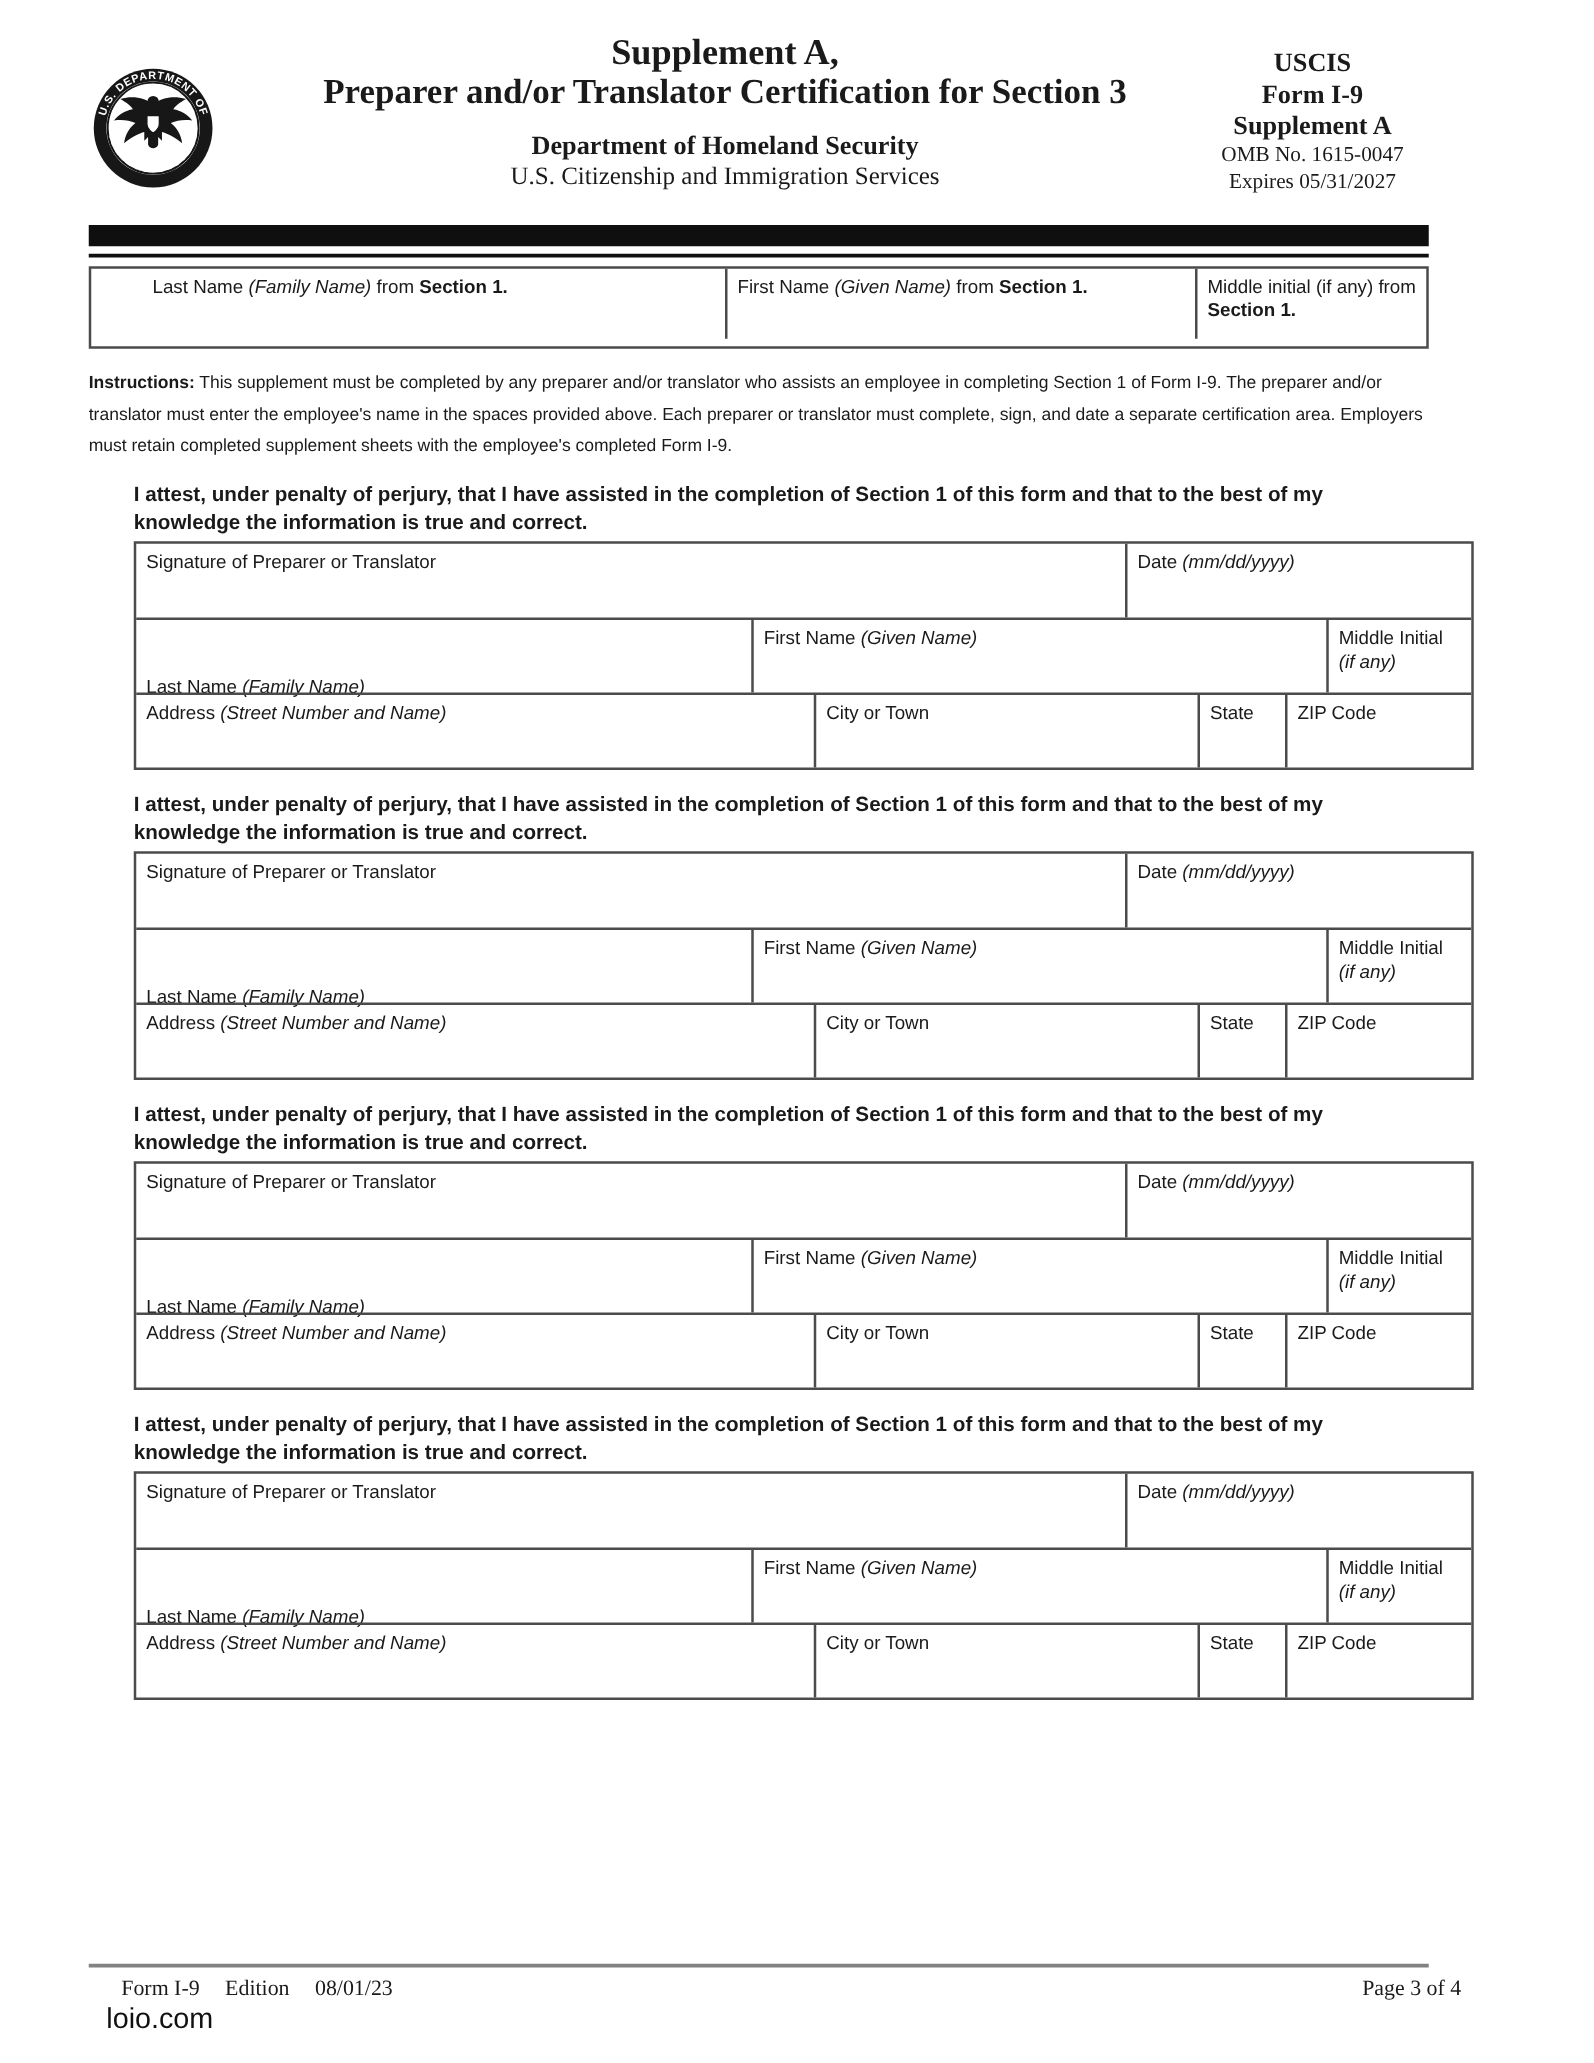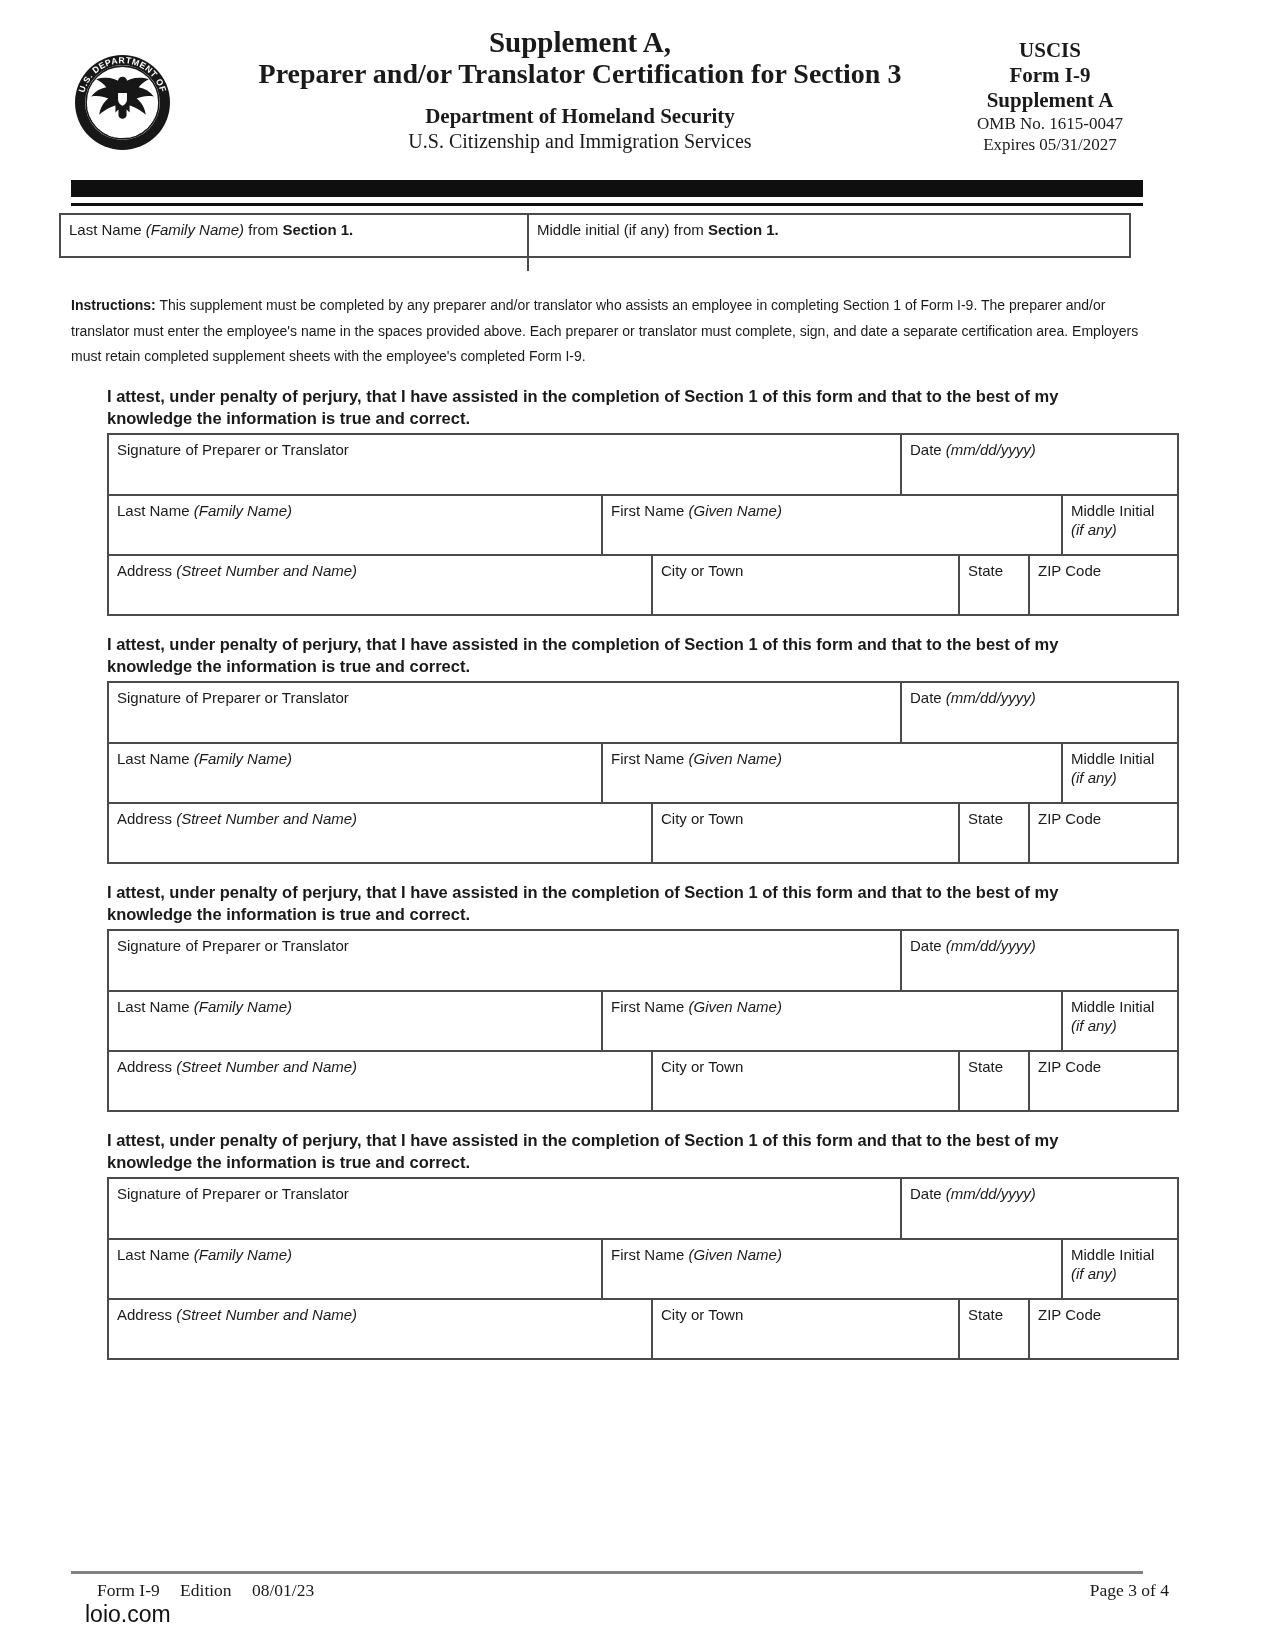--- a/index.html
+++ b/index.html
@@ -29,36 +29,36 @@
   
   .tbl{border:2px solid #4b4b4b;display:flex;flex-direction:column;box-sizing:border-box;background:#fff;}
   .row{display:flex;flex:0 0 auto;}
   .row + .row{border-top:2px solid #4b4b4b;}
   .cell{box-sizing:border-box;padding:5px 8px;flex:0 0 auto;}
   .cell + .cell{border-left:2px solid #4b4b4b;}
   .cell.last{flex:1 1 auto;}
   .lbl{font-size:15px;line-height:19px;color:#1a1a1a;}
   .lbl i{font-style:italic;}
   .lbl b{font-weight:bold;}
-  .employee-tbl{position:absolute;left:59px;top:213px;width:1072px;height:45px;}
+  .employee-tbl{position:absolute;left:71px;top:213px;width:1072px;height:66px;padding-left:41px;}
   .employee-tbl .row{height:100%;}
   
   .instructions{position:absolute;left:71px;top:279px;width:1072px;
     font-size:14px;line-height:25.5px;}
   .instructions b{font-weight:bold;}
   
   .cert-blocks{position:absolute;left:71px;top:386px;width:1072px;}
   .cert-block{margin-bottom:18px;padding-left:36px;}
   .attest{margin:0 0 4px 0;font-weight:bold;font-size:16.5px;line-height:21.5px;}
   .cert-tbl{width:1072px;}
   .row-sig{height:59px;}
   .row-name{height:58px;}
   .row-addr{height:58px;}
   .w-sig{width:791px;}
-  .w-last{width:492px;}
+  .w-last{width:492px;margin-top:39px;}
   .w-first{width:460px;}
   .w-addr{width:542px;}
   .w-city{width:307px;}
   .w-state{width:70px;}
   
   .footer-rule{position:absolute;left:71px;top:1571px;width:1072px;height:3px;background:#828282;}
   .footer-line{position:absolute;left:71px;top:1580px;width:1072px;
     font-family:"Liberation Serif",serif;font-size:17.5px;margin-left:26px;}
   .footer-left span{margin-right:16px;}
   .footer-right{position:absolute;right:0;top:0;}
@@ -119,20 +119,28 @@
   <div class="tbl employee-tbl">
     <div class="row" style="height:56px;">
       <div class="cell" style="width:466px;">
         <span class="lbl">
           <span>Last Name</span>
           <i>(Family Name)</i>
           <span>from</span>
           <b>Section 1.</b>
         </span>
       </div>
+      <div class="cell" style="width:376px;">
+        <span class="lbl">
+          <span>First Name</span>
+          <i>(Given Name)</i>
+          <span>from</span>
+          <b>Section 1.</b>
+        </span>
+      </div>
       <div class="cell last">
         <span class="lbl">
           <span>Middle initial (if any) from</span>
           <b>Section 1.</b>
         </span>
       </div>
     </div>
   </div>
 
   <p class="instructions">

